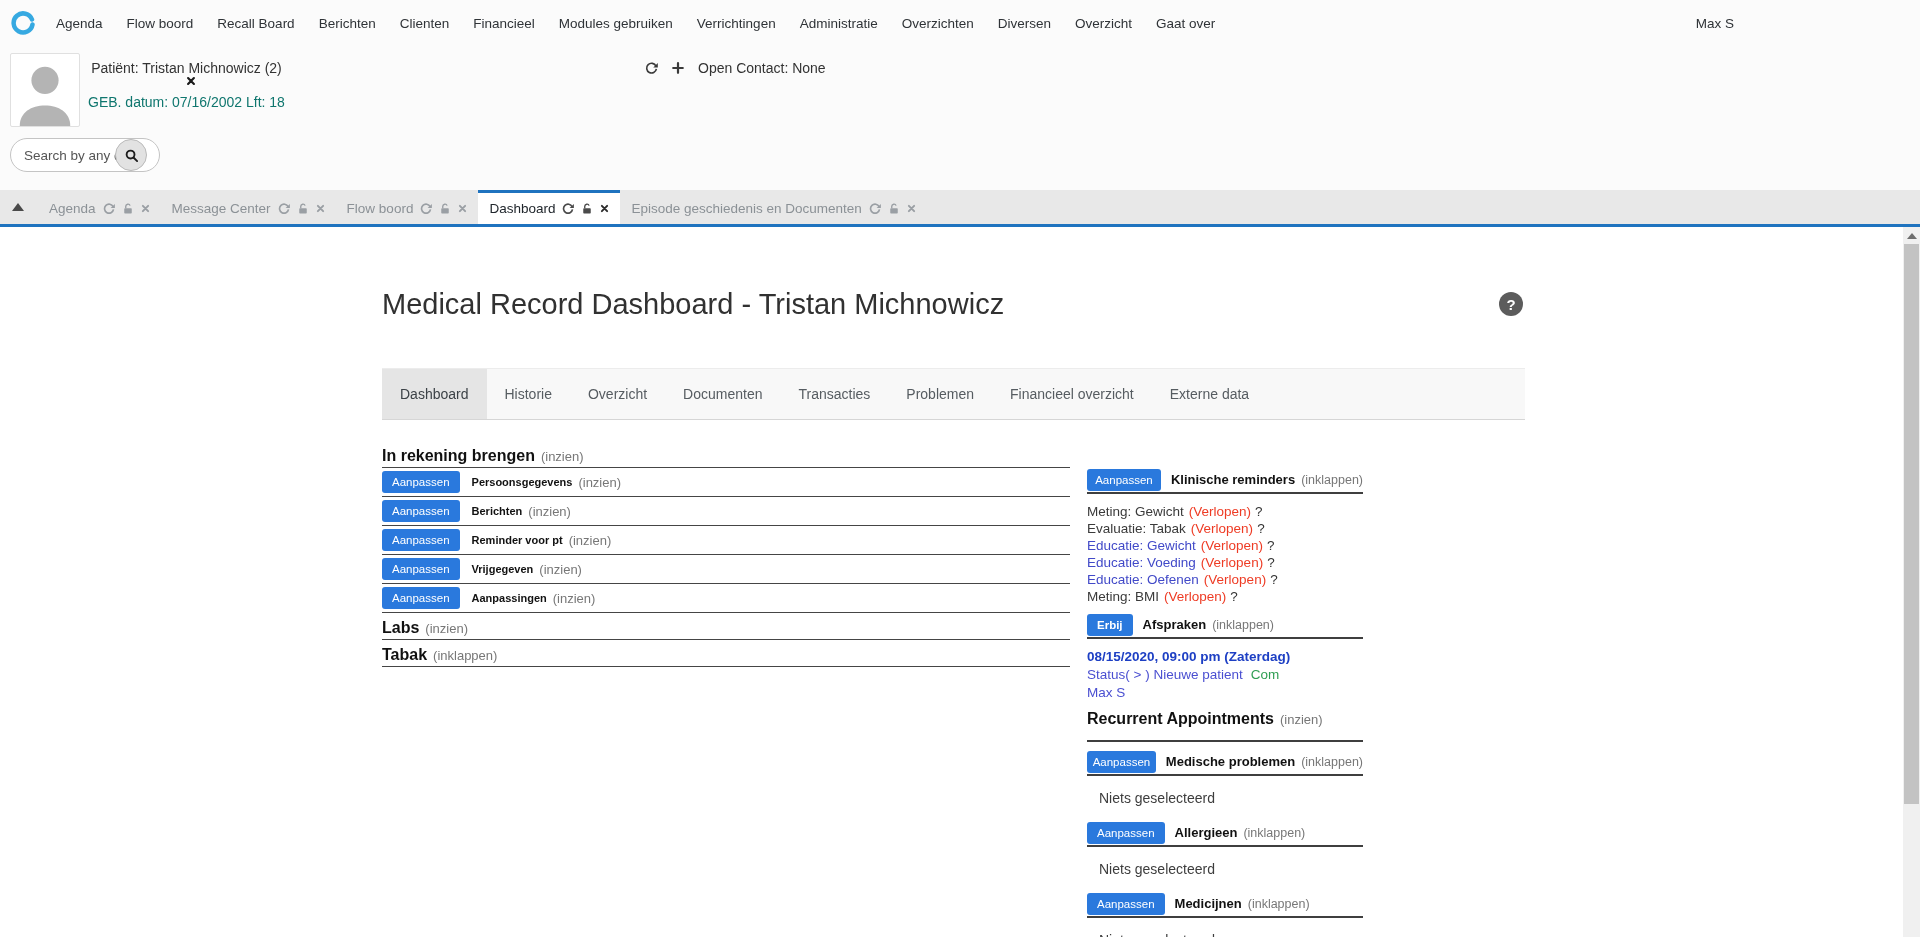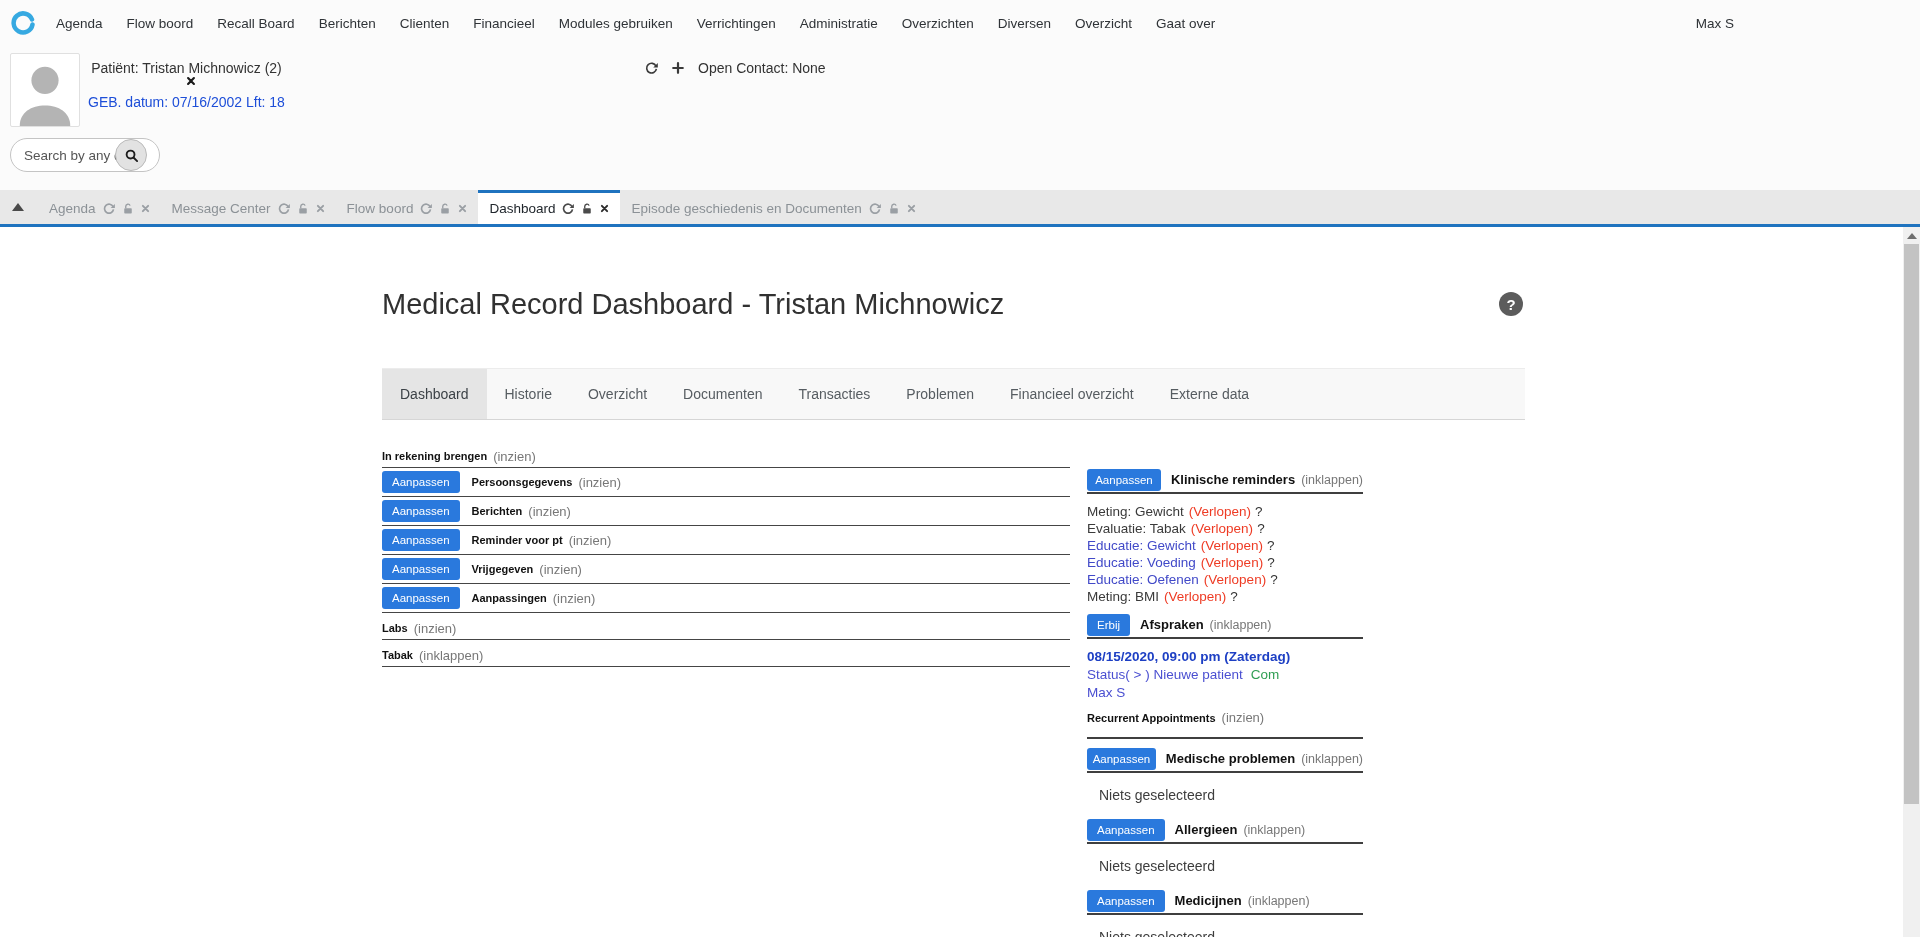--- a/index.html
+++ b/index.html
@@ -10,21 +10,21 @@
   .header { position:absolute; left:0; top:0; width:1920px; height:190px; background:#fbfbfb; }
   .topnav { position:absolute; left:0; top:0; width:1920px; height:47px; display:flex; align-items:center; padding-left:10px; }
   .logo { width:26px; height:26px; margin-right:8px; display:flex; align-items:center; justify-content:center; cursor:pointer; }
   .nav-item { padding:0 12px; font-size:13.5px; color:#2f3337; cursor:pointer; white-space:nowrap; }
   .nav-user { margin-left:auto; margin-right:186px; font-size:13.5px; color:#2f3337; cursor:pointer; }
 
   .avatar { position:absolute; left:10px; top:53px; width:70px; height:74px; background:#fff; border:1px solid #e0e0e0; border-radius:2px; overflow:hidden; cursor:pointer; }
   .ptext { position:absolute; left:88px; top:60px; }
   .pline1 { font-size:14px; color:#333; display:flex; align-items:center;flex-direction:column; }
   .pclose { margin-left:10px; color:#1a1a1a; cursor:pointer; display:inline-flex; }
-  .pline2 { font-size:14px; color:#1d4ed8; margin-top:8px; }
+  .pline2 { font-size:14px; color:#0f766e; margin-top:8px; }
 
   .contact { position:absolute; left:645px; top:60px; display:flex; align-items:center; font-size:14px; color:#333; }
   .cicon { color:#3a3a3a; margin-right:14px; cursor:pointer; display:inline-flex; }
 
   .search { position:absolute; left:10px; top:138px; width:150px; height:34px; border:1px solid #c4c4c4; border-radius:17px; background:#fff; display:flex; align-items:center; overflow:hidden; }
   .search input { border:none; outline:none; background:transparent; width:108px; padding-left:13px; font-size:13.5px; color:#444; font-family:inherit; }
   .search input::placeholder { color:#555; }
   .sbtn { width:32px; height:32px; border-radius:50%; background:#e2e2e2; border:1px solid #b9b9b9; margin-left:-4px; display:flex; align-items:center; justify-content:center; color:#1d1d1d; cursor:pointer; flex-shrink:0; }
 
   
@@ -42,25 +42,25 @@
   .page-title { position:absolute; left:382px; top:288px; font-size:29px; font-weight:400; color:#313131; }
   .help { position:absolute; left:1499px; top:292px; width:24px; height:24px; border-radius:50%; background:#5c5c5c; color:#fff; font-size:15px; font-weight:bold; display:flex; align-items:center; justify-content:center; cursor:pointer; }
 
   .subtabs { position:absolute; left:382px; top:368px; width:1143px; height:52px; background:#f8f8f8; border-top:1px solid #ececec; border-bottom:1px solid #d6d6d6; display:flex; }
   .subtab { padding:0 18px; line-height:50px; font-size:14px; color:#565c61; cursor:pointer; white-space:nowrap; }
   .subtab.active { background:#e5e5e5; color:#3c4247; }
 
   
   .leftcol { position:absolute; left:382px; top:447px; width:688px; }
   .sec-h { display:flex; align-items:center; min-height:21px; border-bottom:1px solid #454545; padding-bottom:2px; }
-  .sec-label { font-size:11px; font-weight:bold; color:#111; white-space:nowrap; }
+  .sec-label { font-size:16px; font-weight:bold; color:#111; white-space:nowrap; }
   .suffix { font-size:13px; color:#777; margin-left:6px; white-space:nowrap; cursor:pointer; }
   .lrow { display:flex; align-items:center; height:29px; border-bottom:1px solid #454545; }
   .btn { min-width:64px; height:22px; background:#2a79dd; color:#fff; border:none; border-radius:3px; font-size:11.5px; font-family:inherit; display:flex; align-items:center; justify-content:center; padding:0 10px; cursor:pointer; }
-  .btn.small { min-width:42px; }
+  .btn.small { min-width:42px;font-weight:bold; }
   .lrow .lbl { font-size:11px; font-weight:bold; color:#111; margin-left:12px; white-space:nowrap; }
   .empty-note { font-size:13.5px; color:#333; margin-top:20px; padding-left:10px; }
 
   
   .rightcol { position:absolute; left:1087px; top:467px; width:276px; }
   .rrow { display:flex; align-items:center; height:27px; border-bottom:2px solid #3f3f3f; }
   .rrow .lbl { font-size:13px; font-weight:bold; color:#111; margin-left:10px; white-space:nowrap; }
   .rrow .suffix { font-size:12.5px; }
   .reminders { margin:9px 0 7px 0; }
   .rem { font-size:13.5px; line-height:17px; color:#3a3a3a; white-space:nowrap; }

